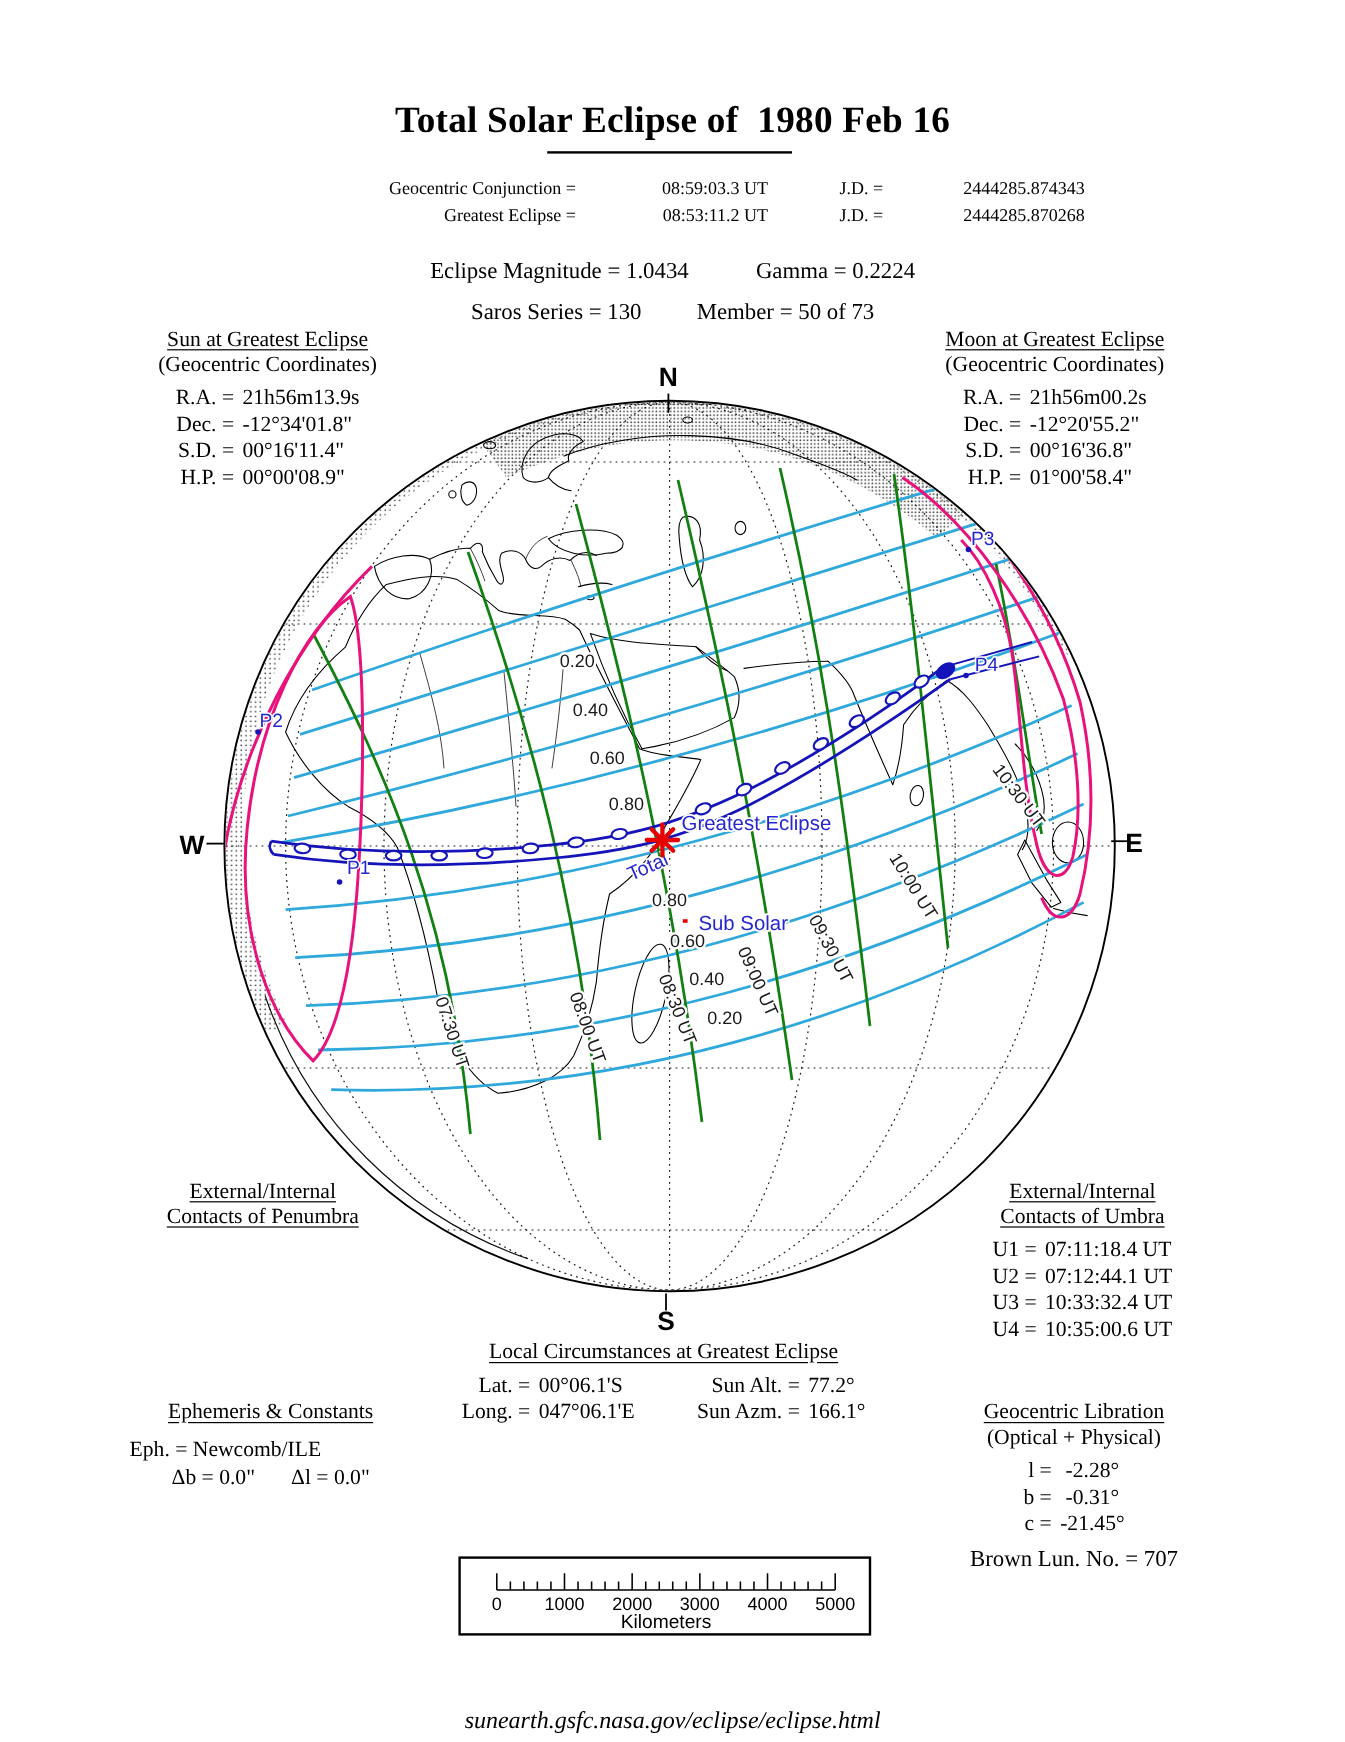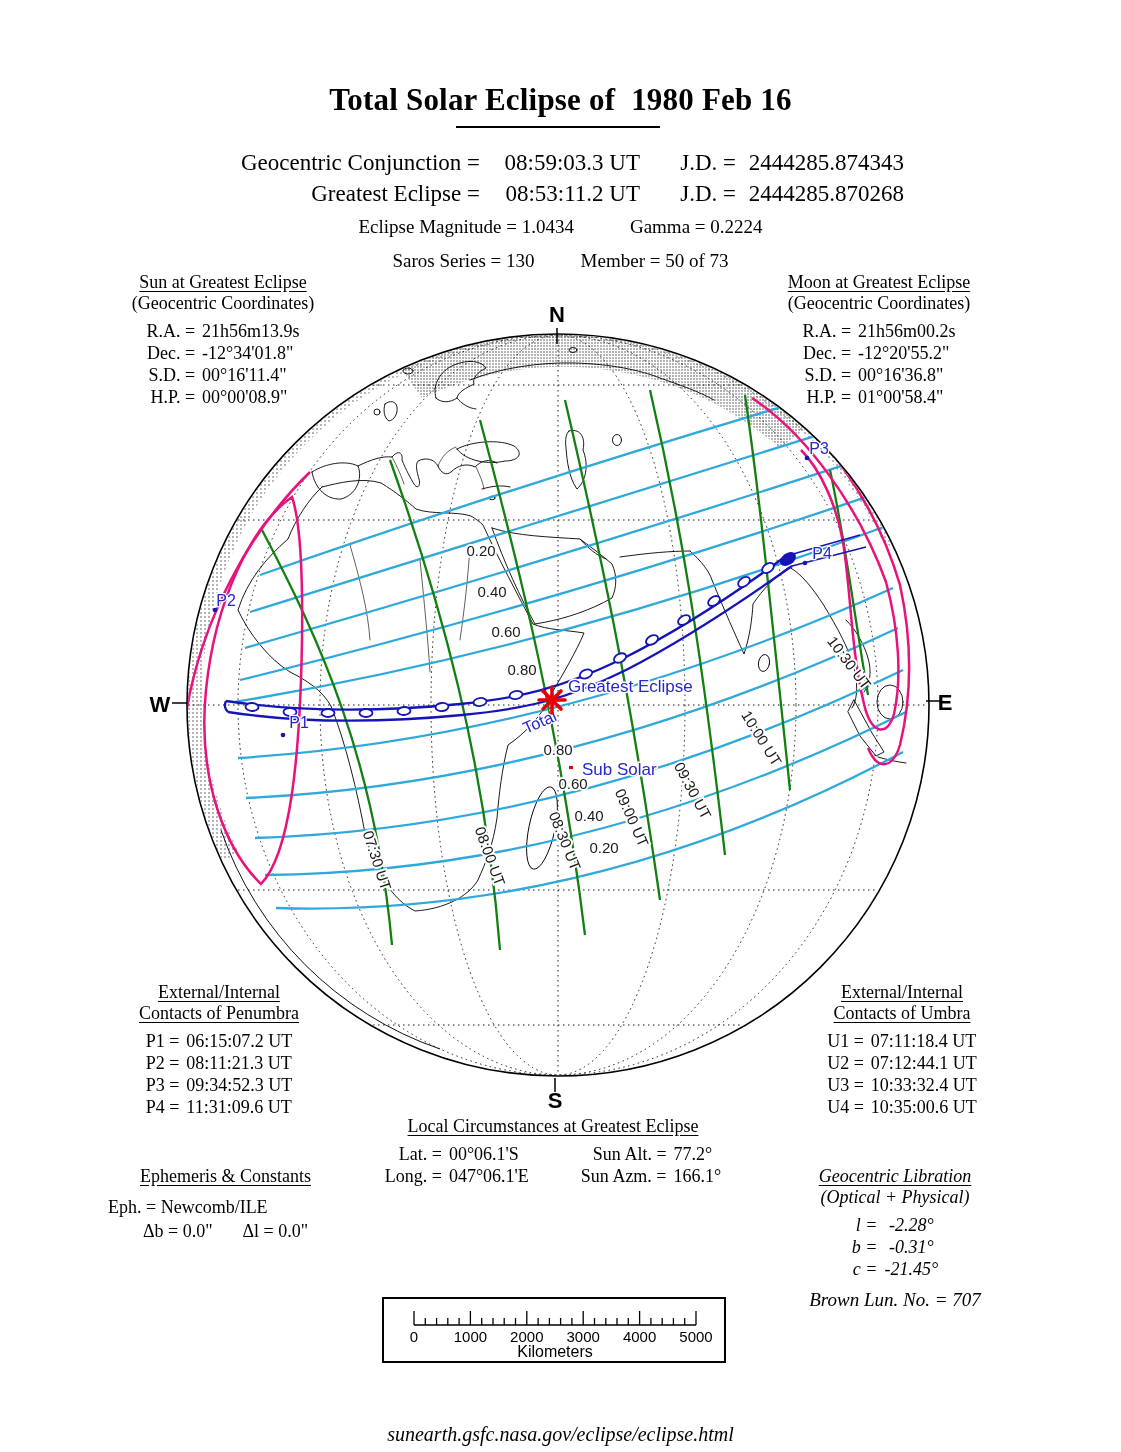--- a/index.html
+++ b/index.html
@@ -1,20 +1,20 @@
 <!DOCTYPE html>
 <html><head>
 <meta charset="utf-8">
 <style>
   html,body{margin:0;padding:0;background:#fff;}
   body{width:1121px;height:1452px;position:relative;font-family:"Liberation Serif",serif;color:#000;overflow:hidden;}
   .abs{position:absolute;}
   .title{left:0;top:82px;width:100%;text-align:center;font-size:31px;font-weight:bold;white-space:pre;letter-spacing:.2px;}
   .title-rule{left:456px;top:126px;width:204px;height:0;border-top:2px solid #000;}
-  .hdr-grid{left:208px;top:150px;display:grid;grid-template-columns:272px 152px 88px 160px;column-gap:8px;row-gap:5px;font-size:23px;}
+  .hdr-grid{left:208px;top:150px;display:grid;grid-template-columns:272px 152px 88px 160px;column-gap:8px;row-gap:5px;font-size:15px;}
   .hdr-grid .r{text-align:right;white-space:pre;}
   .hdr-grid .l{text-align:right;white-space:pre;}
   .ctr-row{left:0;width:100%;display:flex;justify-content:center;font-size:19px;white-space:pre;}
   .ctr-row .pair{display:inline-block;}
   .blk{font-size:18px;line-height:22px;}
   .blk .t{text-align:center;text-decoration:underline;text-underline-offset:3px;line-height:21px;}
   .blk .s{text-align:center;line-height:21px;}
   .pairs{display:grid;grid-template-columns:max-content max-content;column-gap:7px;width:max-content;margin:6px auto 0;}
   .pairs .l{text-align:right;white-space:pre;}
   .pairs .v{text-align:left;white-space:pre;}
@@ -290,30 +290,20 @@
     <span class="l">S.D. =</span>
       <span class="v">00°16'36.8"</span>
     <span class="l">H.P. =</span>
       <span class="v">01°00'58.4"</span>
   </div>
 </div>
 
 <div class="abs blk" style="left:103px;top:982px;width:232px;">
   <div class="t">External/Internal</div>
   <div class="t">Contacts of Penumbra</div>
-  <div class="pairs">
-    <span class="l">P1 =</span>
-      <span class="v">06:15:07.2 UT</span>
-    <span class="l">P2 =</span>
-      <span class="v">08:11:21.3 UT</span>
-    <span class="l">P3 =</span>
-      <span class="v">09:34:52.3 UT</span>
-    <span class="l">P4 =</span>
-      <span class="v">11:31:09.6 UT</span>
-  </div>
 </div>
 
 <div class="abs blk" style="left:788px;top:982px;width:228px;">
   <div class="t">External/Internal</div>
   <div class="t">Contacts of Umbra</div>
   <div class="pairs">
     <span class="l">U1 =</span>
       <span class="v">07:11:18.4 UT</span>
     <span class="l">U2 =</span>
       <span class="v">07:12:44.1 UT</span>
@@ -344,21 +334,21 @@
 
 <div class="abs blk" style="left:108px;top:1166px;width:235px;">
   <div class="t">Ephemeris &amp; Constants</div>
   <div style="margin-top:9px;white-space:pre;"><span>Eph. = </span><span>Newcomb/ILE</span></div>
   <div class="flexrow" style="gap:30px;margin-top:2px;">
     <span><span>Δb = </span><span>0.0"</span></span>
     <span><span>Δl = </span><span>0.0"</span></span>
   </div>
 </div>
 
-<div class="abs blk" style="left:770px;top:1166px;width:250px;font-style:italic;">
+<div class="abs blk" style="left:770px;top:1166px;width:250px;">
   <div class="t">Geocentric Libration</div>
   <div class="s">(Optical + Physical)</div>
   <div class="pairs">
     <span class="l">l =</span>
       <span class="v"> -2.28°</span>
     <span class="l">b =</span>
       <span class="v"> -0.31°</span>
     <span class="l">c =</span>
       <span class="v">-21.45°</span>
   </div>

